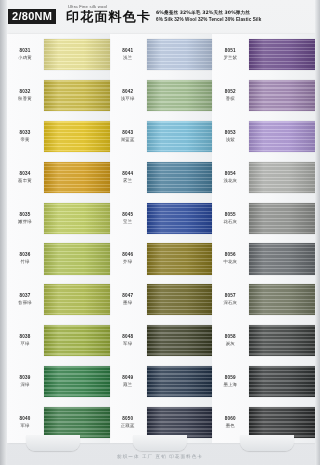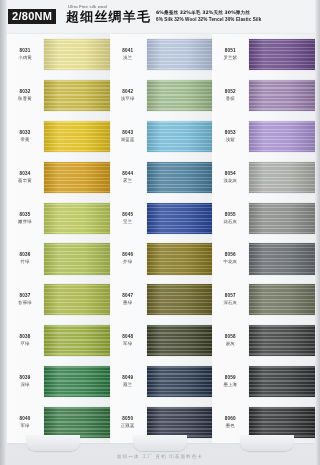--- a/index.html
+++ b/index.html
@@ -160,21 +160,21 @@
   }
 </style>
 </head>
 <body>
 
 <div id="card">
 
   <div id="header">
     <div class="title-badge">2/80NM</div>
     <div class="title-en">Ultra Fine silk wool</div>
-    <div class="title-cn">超细丝绸羊毛</div>
+    <div class="title-cn">印花面料色卡</div>
     <div class="comp">
       <div class="cn">6%桑蚕丝 32%羊毛 32%天丝 30%弹力丝</div>
       <div>6% Silk  32% Wool  32% Tencel  30% Elastic Silk</div>
     </div>
   </div>
 
   <div id="columns">
       <div class="column">
         <div class="col-sheet"></div>
         <div class="col-inner">

